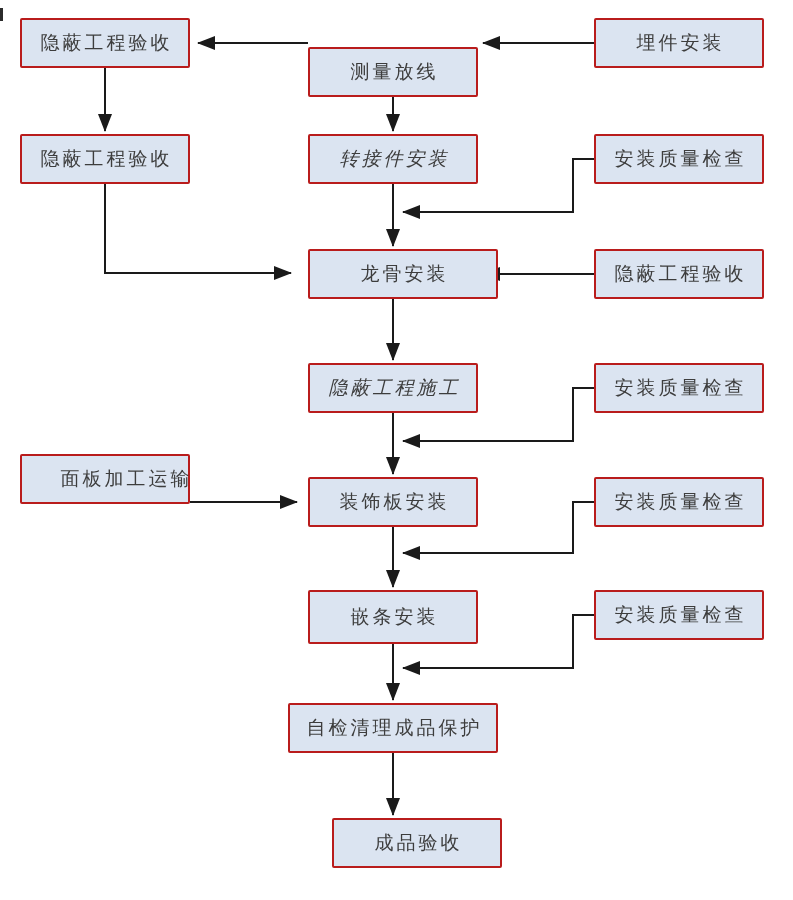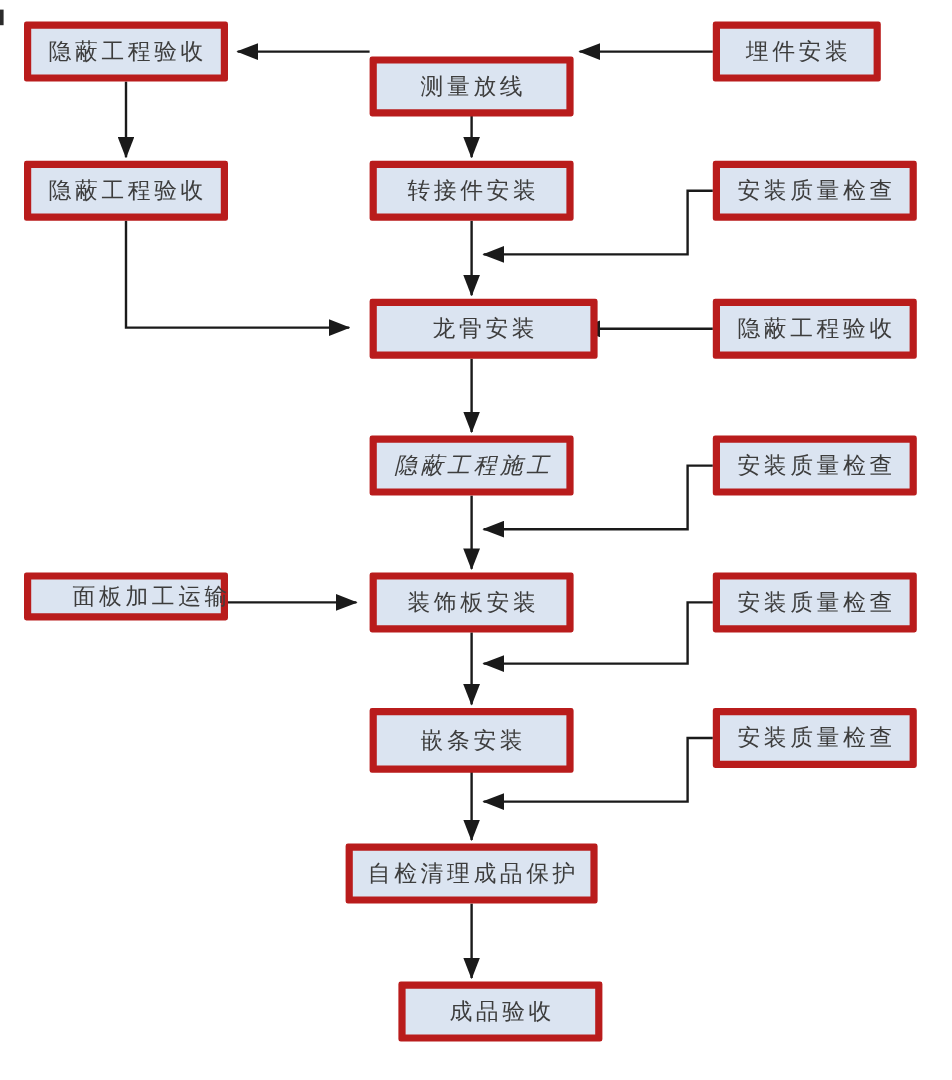--- a/index.html
+++ b/index.html
@@ -4,35 +4,35 @@
 <style>
   html,body { margin:0; padding:0; background:#ffffff; }
   .canvas {
     position:relative; width:793px; height:900px; background:#ffffff;
     font-family:"Liberation Sans","DejaVu Sans",sans-serif; overflow:hidden;
   }
   svg.wires { position:absolute; left:0; top:0; width:793px; height:900px; }
   .node {
     position:absolute; box-sizing:border-box;
     display:flex; align-items:center; justify-content:center;
-    background:#dbe4f1; border:6px solid #b91c1c; border-radius:2px;
+    background:#dbe4f1; border:2px solid #b91c1c; border-radius:2px;
     font-size:19px; letter-spacing:3px; color:#3d3d3d;
     white-space:nowrap; text-indent:3px;
   }
   .n0  { left:20px;  top:18px;  width:170px; height:50px; }
   .n1  { left:308px; top:18px;  width:170px; height:50px;margin-top:29px; }
-  .n2  { left:594px; top:18px;  width:140px; height:50px;font-family:Liberation Serif, serif; }
+  .n2  { left:594px; top:18px;  width:170px; height:50px;font-family:Liberation Serif, serif; }
   .n3  { left:20px;  top:134px; width:170px; height:50px; }
-  .n4  { left:308px; top:134px; width:170px; height:50px; }
+  .n4  { left:308px; top:134px; width:170px; height:50px;font-style:italic; }
   .n5  { left:594px; top:134px; width:170px; height:50px; }
   .n6  { left:308px; top:249px; width:190px; height:50px; }
   .n7  { left:594px; top:249px; width:170px; height:50px; }
   .n8  { left:308px; top:363px; width:170px; height:50px;font-style:italic; }
   .n9  { left:594px; top:363px; width:170px; height:50px; }
-  .n10 { left:20px;  top:477px; width:170px; height:40px;padding-left:40px; }
+  .n10 { left:20px;  top:454px; width:170px; height:50px;padding-left:40px; }
   .n11 { left:308px; top:477px; width:170px; height:50px; }
   .n12 { left:594px; top:477px; width:170px; height:50px; }
   .n13 { left:308px; top:590px; width:170px; height:54px; }
   .n14 { left:594px; top:590px; width:170px; height:50px; }
   .n15 { left:288px; top:703px; width:210px; height:50px;text-align:right; }
   .n16 { left:308px; top:818px; width:170px; height:50px;margin-left:24px; }
   .stray-mark { position:absolute; left:0; top:8px; width:3px; height:13px; background:#2b2b2b; }
 </style>
 </head>
 <body>

